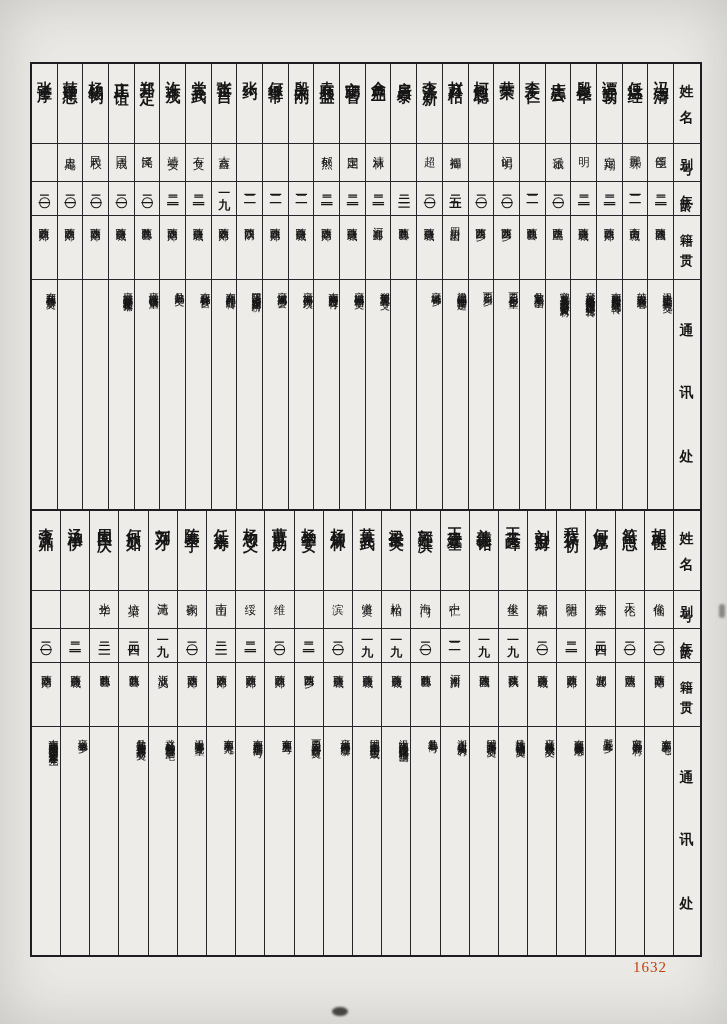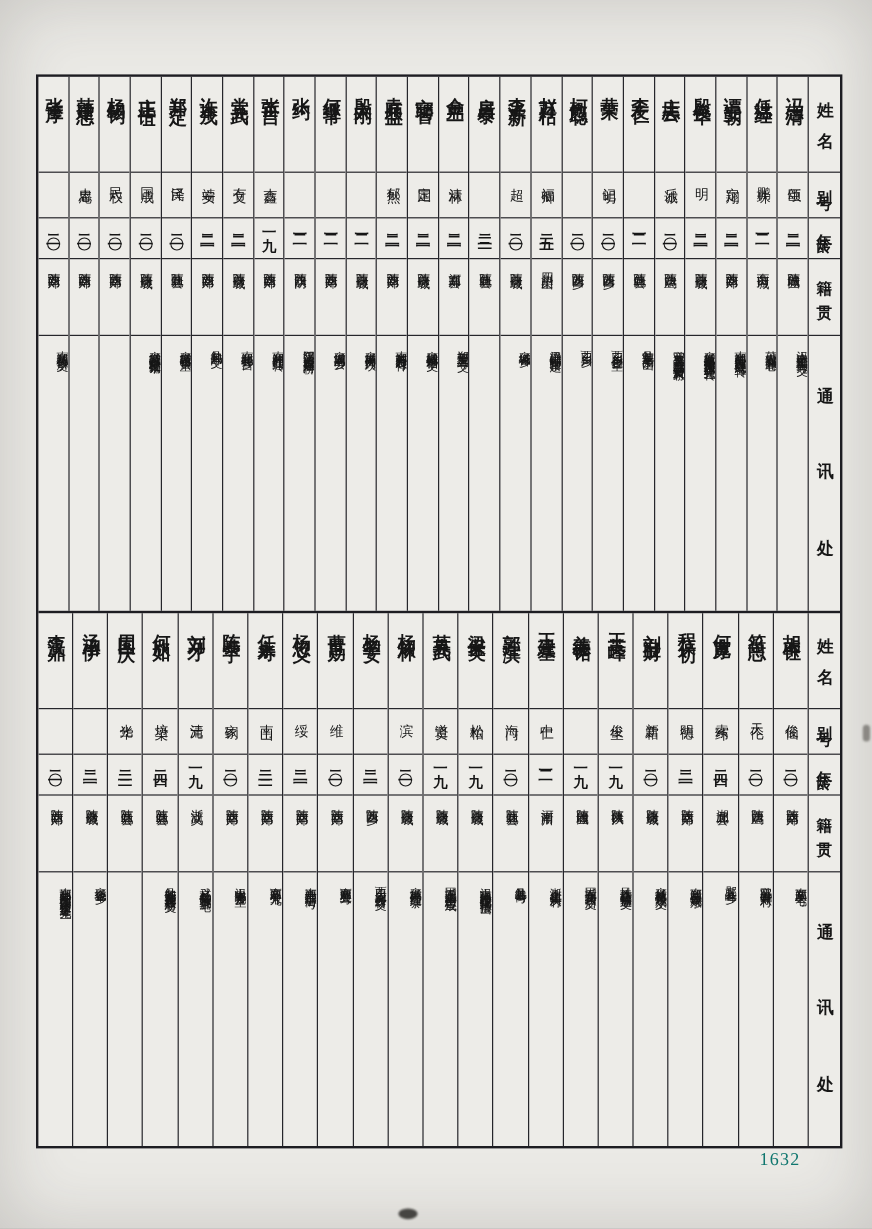--- a/index.html
+++ b/index.html
@@ -38,21 +38,21 @@
   
   .header-col .cell { line-height:27px; font-weight:700; }
   .header-col .r-name   { font-size:14px; letter-spacing:26px; padding-top:9px; }
   .header-col .r-alias  { font-size:13px; letter-spacing:5px;  padding-top:4px; }
   .header-col .r-age    { font-size:13px; letter-spacing:3px;  padding-top:3px; }
   .header-col .r-native { font-size:13px; letter-spacing:20px; padding-top:8px; }
   .header-col .r-addr   { font-size:14px; letter-spacing:64px; padding-top:30px; }
 
   .page-num {
     position:absolute; right:60px; bottom:48px;
-    font-size:15px; letter-spacing:1px; color:#0f766e;
+    font-size:15px; letter-spacing:1px; color:#c2410c;
   }
   .artifact-blot {
     position:absolute; left:332px; bottom:8px; width:16px; height:9px;
     background:#2c2b28; border-radius:50%; filter:blur(1px); opacity:.85;
   }
   .artifact-tick {
     position:absolute; right:2px; top:604px; width:6px; height:14px;
     background:#55534e; border-radius:3px; filter:blur(1px); opacity:.6;
   }
 </style>

